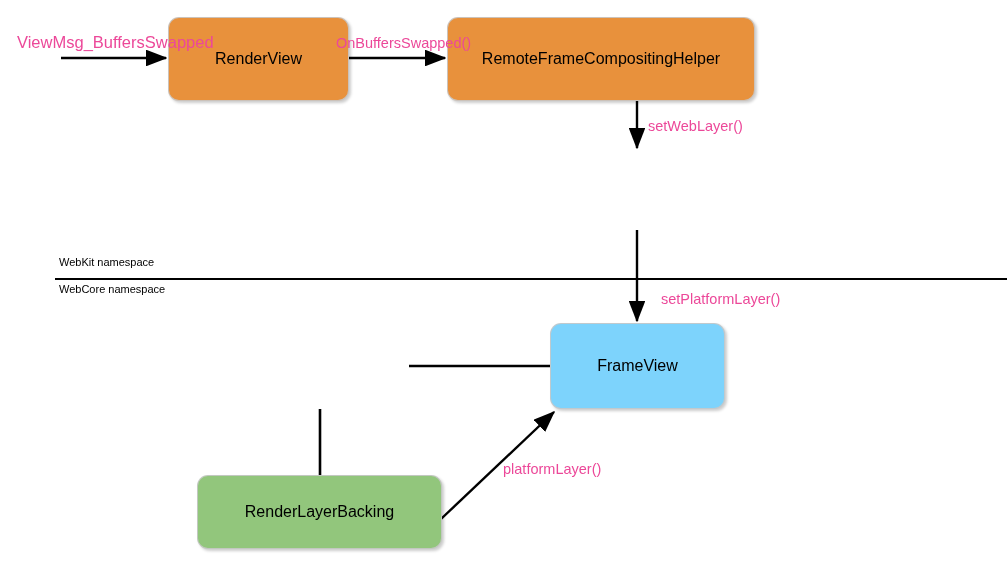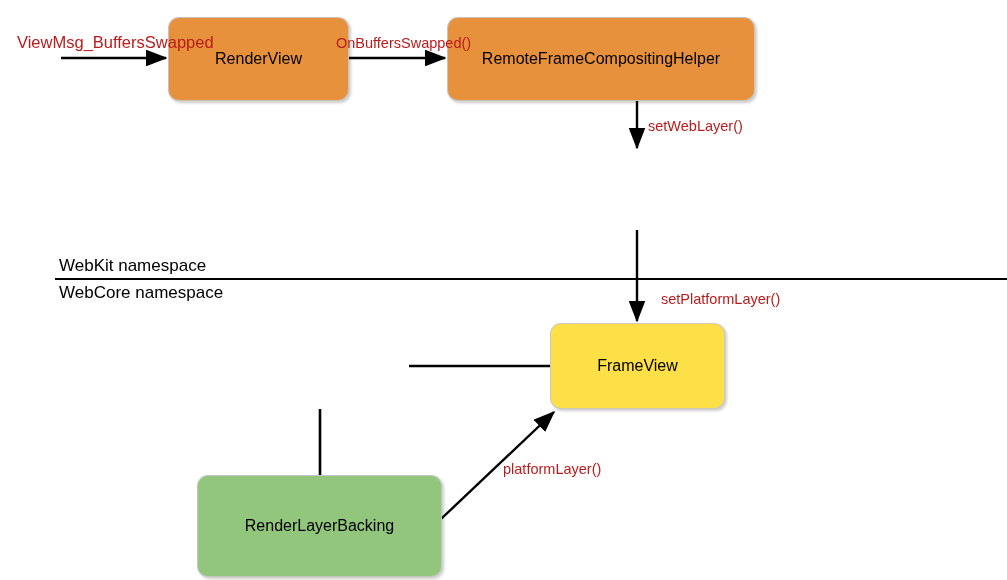--- a/index.html
+++ b/index.html
@@ -39,30 +39,30 @@
   }
   .node-label {
     padding: 0 6px;
     text-align: center;
     white-space: nowrap;
   }
   .edge-label {
     position: absolute;
     font-size: 14.5px;
     font-family: "Liberation Sans", sans-serif;
-    color: #b91c1c;
+    color: #ec4899;
     white-space: nowrap;
     z-index: 4;
   }
   .edge-label.big {
     font-size: 16.5px;
   }
   .ns-label {
     position: absolute;
-    font-size: 17px;
+    font-size: 11px;
     font-family: "Liberation Sans", sans-serif;
     color: #000000;
     white-space: nowrap;
     z-index: 4;
   }
 </style>
 </head>
 <body>
 
 <div id="canvas">
@@ -93,26 +93,26 @@
 
   <div class="node" style="left:168px; top:17px; width:181px; height:84px; background:#E8913C;">
     <span class="node-label">RenderView</span>
   </div>
 
   <div class="node" style="left:447px; top:17px; width:308px; height:84px; background:#E8913C;">
     <span class="node-label">RemoteFrameCompositingHelper</span>
   </div>
 
 
-  <div class="node" style="left:550px; top:323px; width:175px; height:86px; background:#fde047;">
+  <div class="node" style="left:550px; top:323px; width:175px; height:86px; background:#7dd3fc;">
     <span class="node-label">FrameView</span>
   </div>
 
 
-  <div class="node" style="left:197px; top:475px; width:245px; height:102px; background:#92C67C;">
+  <div class="node" style="left:197px; top:475px; width:245px; height:74px; background:#92C67C;">
     <span class="node-label">RenderLayerBacking</span>
   </div>
 
   <div class="edge-label big" style="left:17px; top:33px;">ViewMsg_BuffersSwapped</div>
 
   <div class="edge-label" style="left:336px; top:35px;">OnBuffersSwapped()</div>
 
   <div class="edge-label" style="left:648px; top:118px;">setWebLayer()</div>
 
   <div class="edge-label" style="left:661px; top:291px;">setPlatformLayer()</div>

